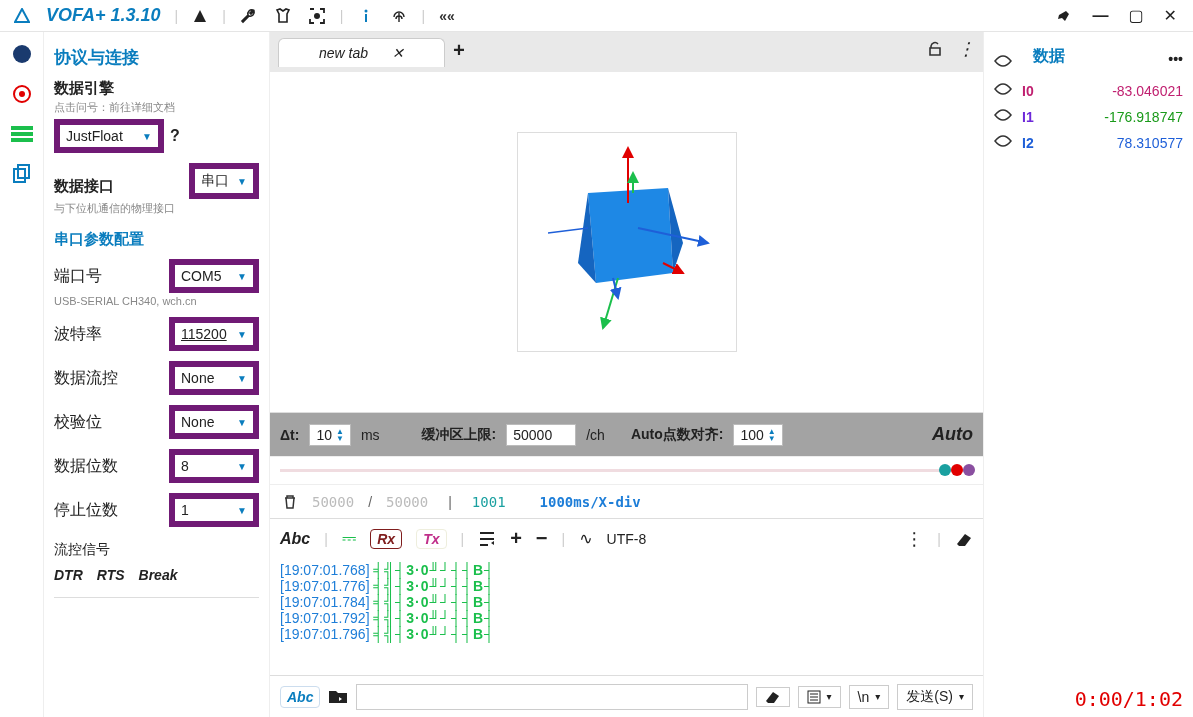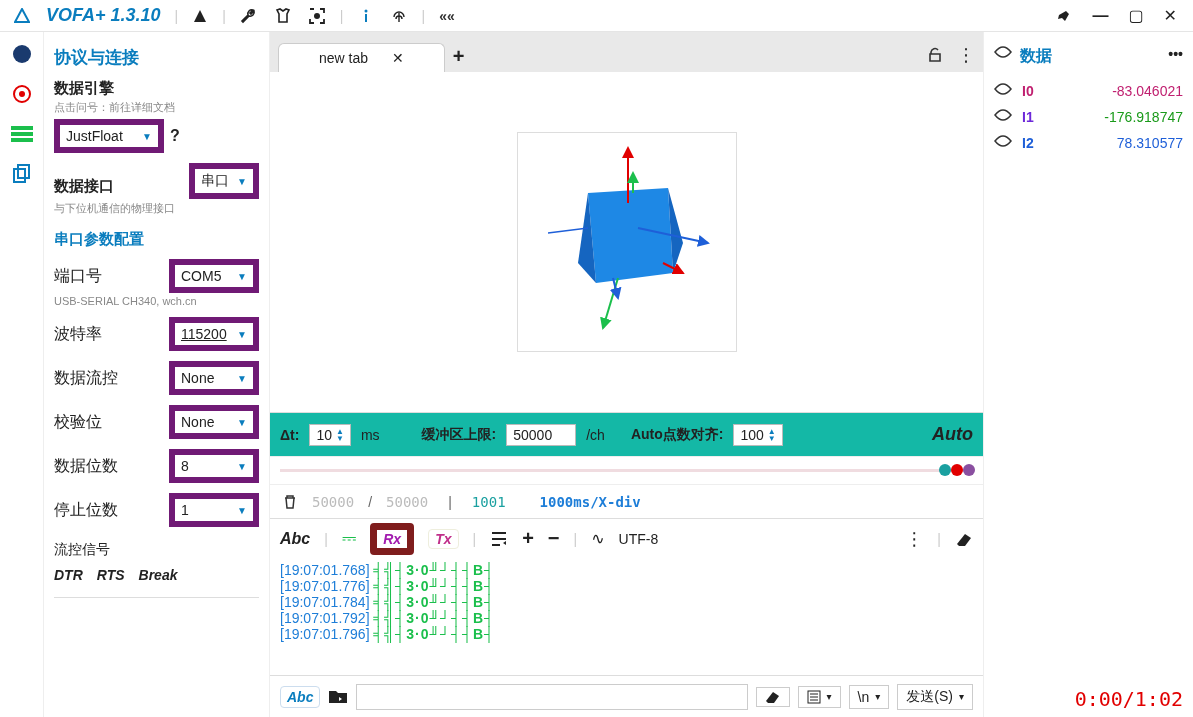--- a/index.html
+++ b/index.html
@@ -19,54 +19,54 @@
 .leftpanel .lbl { font-size: 15px; font-weight: 600; margin-top: 10px; }
 .leftpanel .sub { font-size: 11px; color: #888; margin-top: 2px; }
 .selwrap { display: flex; align-items: center; gap: 6px; margin-top: 4px; }
 .sel { border: 6px solid #701a75; padding: 3px 6px; display: flex; align-items: center; justify-content: space-between; background: #fff; cursor: pointer; }
 .sel .tri { color: #0a7dbe; font-size: 10px; margin-left: 6px; }
 .cfgrow { display: flex; align-items: center; justify-content: space-between; margin-top: 10px; }
 .cfgrow .lbl2 { font-size: 16px; }
 .signals { display: flex; gap: 14px; margin-top: 8px; font-weight: 600; font-style: italic; font-size: 14px; }
 .hr { height: 1px; background: #ddd; margin: 14px 0 6px 0; }
 .center { flex: 1; display: flex; flex-direction: column; background:#f2f2f2; }
-.tabsbar { height: 40px; display: flex; align-items: flex-end; background: #e9e9e9; padding: 0 8px; position: relative; }
+.tabsbar { height: 40px; display: flex; align-items: center; background: #e9e9e9; padding: 0 8px; position: relative; font-style: italic; }
 .tab { background: #fff; border: 1px solid #ccc; border-bottom: none; padding: 6px 40px 6px 40px; border-radius: 6px 6px 0 0; display: flex; align-items: center; gap: 24px; font-size: 14px; }
 .tab .x { cursor: pointer; }
 .tabadd { margin-left: 8px; font-size: 20px; font-weight: 700; cursor: pointer; padding-bottom: 4px; }
 .tabsbar .right { margin-left: auto; display: flex; align-items: center; gap: 14px; padding-bottom: 6px; }
 .view3d { flex: 0 0 340px; background: #fff; display: flex; align-items: center; justify-content: center; }
 .cubebox { width: 220px; height: 220px; border: 1px solid #ddd; position: relative; }
-.databar { height: 44px; background: #14b8a6; display: flex; align-items: center; padding: 0 10px; gap: 10px; border-top: 1px solid #ddd; }
+.databar { height: 44px; background: #a3a3a3; display: flex; align-items: center; padding: 0 10px; gap: 10px; border-top: 1px solid #ddd; }
 .databar .k { font-weight: 600; }
 .spin { border: 1px solid #bbb; padding: 2px 6px; display: flex; align-items: center; gap: 4px; background: #fff; }
 .spin .arrows { display: flex; flex-direction: column; font-size: 8px; color: #0a7dbe; line-height: 7px; }
 .auto { font-style: italic; font-weight: 700; font-size: 18px; margin-left: auto; }
 .timeline { height: 28px; background: #fff; display: flex; align-items: center; padding: 0 10px; gap: 12px; position: relative; border-top: 1px solid #eee; }
 .timeline .bar { flex: 1; height: 3px; background: #f0dce0; position: relative; }
 .timeline .dot { width: 12px; height: 12px; border-radius: 50%; position: absolute; top: -5px; }
 .statusbar { height: 34px; background: #fff; display: flex; align-items: center; padding: 0 12px; gap: 14px; color: #666; border-top: 1px solid #eee; }
 .statusbar .gray { color: #bbb; }
 .statusbar .teal { color: #1aa0a0; font-family: Consolas, monospace; }
 .statusbar .blue { color: #1e7ed8; font-family: Consolas, monospace; font-weight:600;}
 .consbar { height: 40px; background: #fff; display: flex; align-items: center; padding: 0 10px; gap: 14px; border-top: 1px solid #ddd; }
 .abc { font-style: italic; font-size: 16px; font-weight: 600; }
 .cbtn { cursor: pointer; }
 .carrow { color: #1bbf4c; font-size: 18px; }
-.rx { color: #a21caf; font-style: italic; font-weight: 600; border: 7px solid #7f1d1d; border-radius: 4px; padding: 1px 6px;}
+.rx { color: #7f1d1d; font-style: italic; font-weight: 600; border: 1px solid #7f1d1d; border-radius: 4px; padding: 1px 6px;}
 .tx { color: #c02f8a; font-style: italic; font-weight: 600; border: 1px solid #eedf; border-radius: 4px; padding: 1px 6px;}
 .console { flex: 1; background: #fff; padding: 4px 10px; font-family: Consolas, monospace; font-size: 14px; overflow: hidden; }
 .logline .ts { color: #1e7ed8; }
 .logline .pl { color: #1bbf4c; font-weight: 700; letter-spacing: 1px; }
 .sendbar { height: 42px; background: #fff; display: flex; align-items: center; padding: 0 10px; gap: 8px; border-top: 1px solid #ddd; }
 .sendbar .abc2 { color: #0a7dbe; font-style: italic; font-weight: 600; border:1px solid #cde; border-radius:4px; padding:2px 6px;}
 .sendbar .field { flex: 1; border: 1px solid #ccc; height: 26px; background: #fff; }
 .sendbar .pill { border: 1px solid #ccc; padding: 3px 8px; display: flex; align-items: center; gap: 6px; cursor: pointer; background:#fff;}
 .rightpanel { width: 210px; border-left: 1px solid #eee; padding: 8px 10px; }
-.rightpanel .hdr { display: flex; align-items: flex-start; gap: 8px; margin: 6px 0 16px 0; }
+.rightpanel .hdr { display: flex; align-items: flex-end; gap: 21px; margin: 6px 0 16px 0; }
 .rightpanel .hdr .t { color: #0a7dbe; font-weight: 700; font-size: 16px; }
 .drow { display: flex; gap: 10px; font-family: Consolas, monospace; font-size: 14px; margin: 10px 0; }
 .drow .nm { font-weight: 700; width: 24px; }
 .drow .val { margin-left: auto; }
 .eye { width: 18px; }
 .timer { position: absolute; right: 10px; bottom: 6px; color: #e10000; font-family: Consolas, monospace; font-size: 20px; }
 svg { display: block; }
 </style>
 </head>
 <body>

